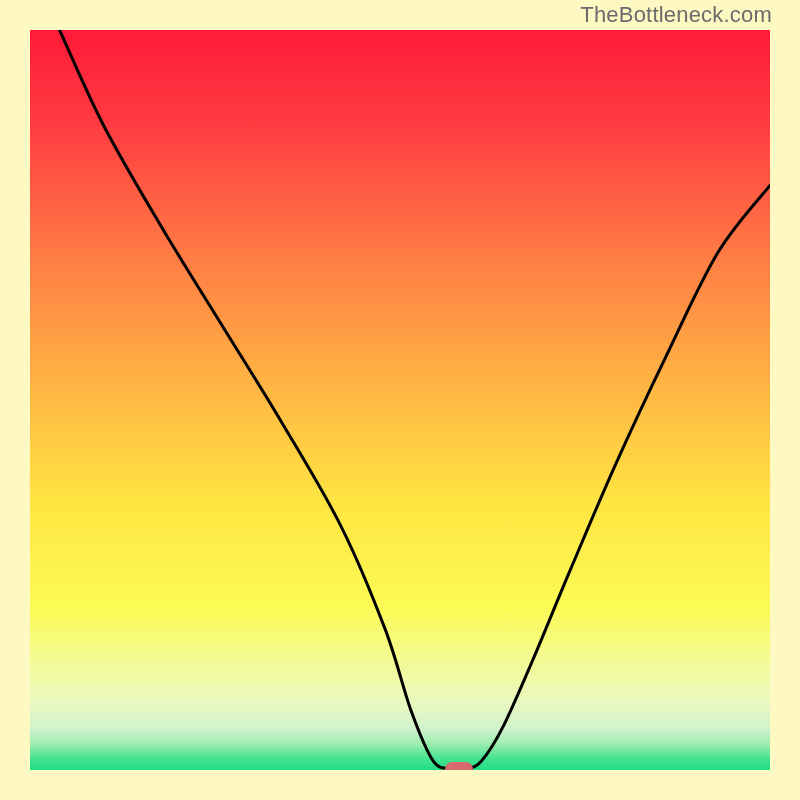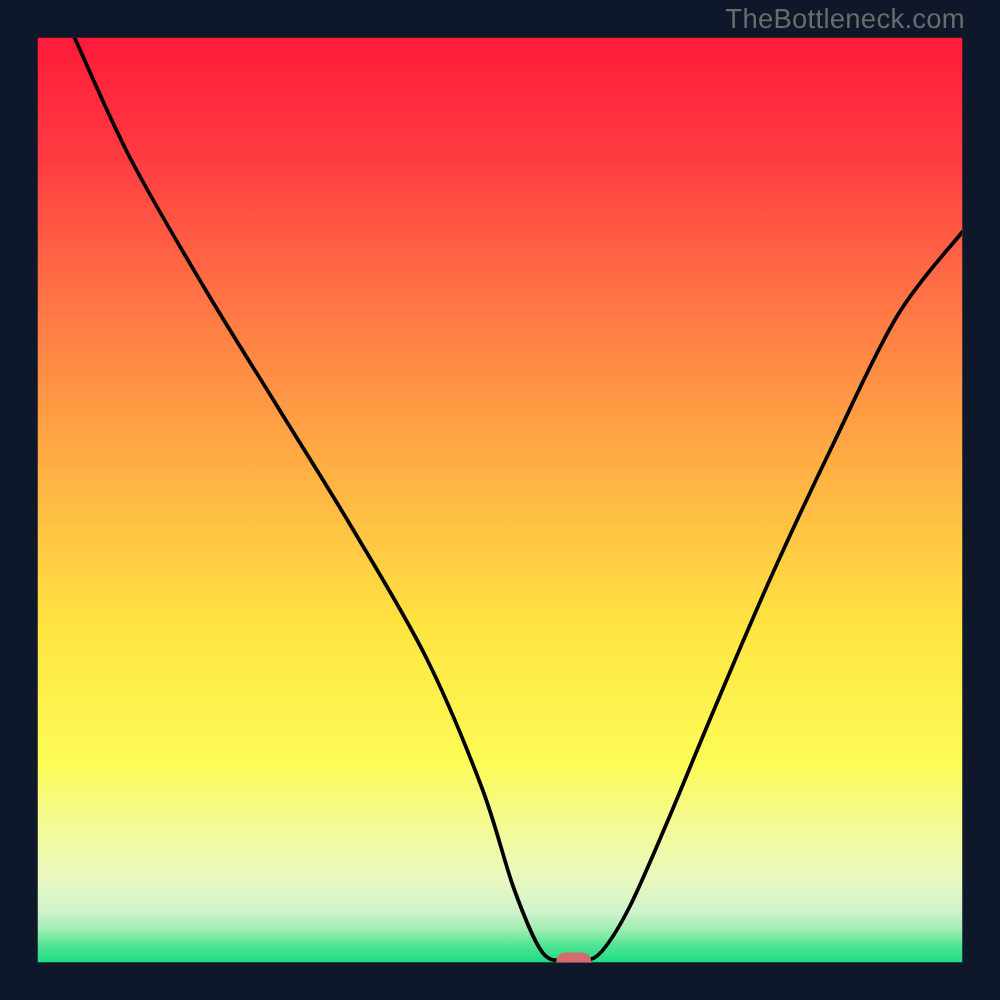--- a/index.html
+++ b/index.html
@@ -10,21 +10,21 @@
     background: #000;
     overflow: hidden;
     font-family: Arial, Helvetica, sans-serif;
   }
   .frame {
     position: absolute;
     top: 0;
     left: 0;
     width: 800px;
     height: 800px;
-    background: #0f172a;
+    background: #fef9c3;
   }
   .plot {
     position: absolute;
     top: 30px;
     left: 30px;
     width: 740px;
     height: 740px;
     overflow: hidden;
   }
   .gradient {

